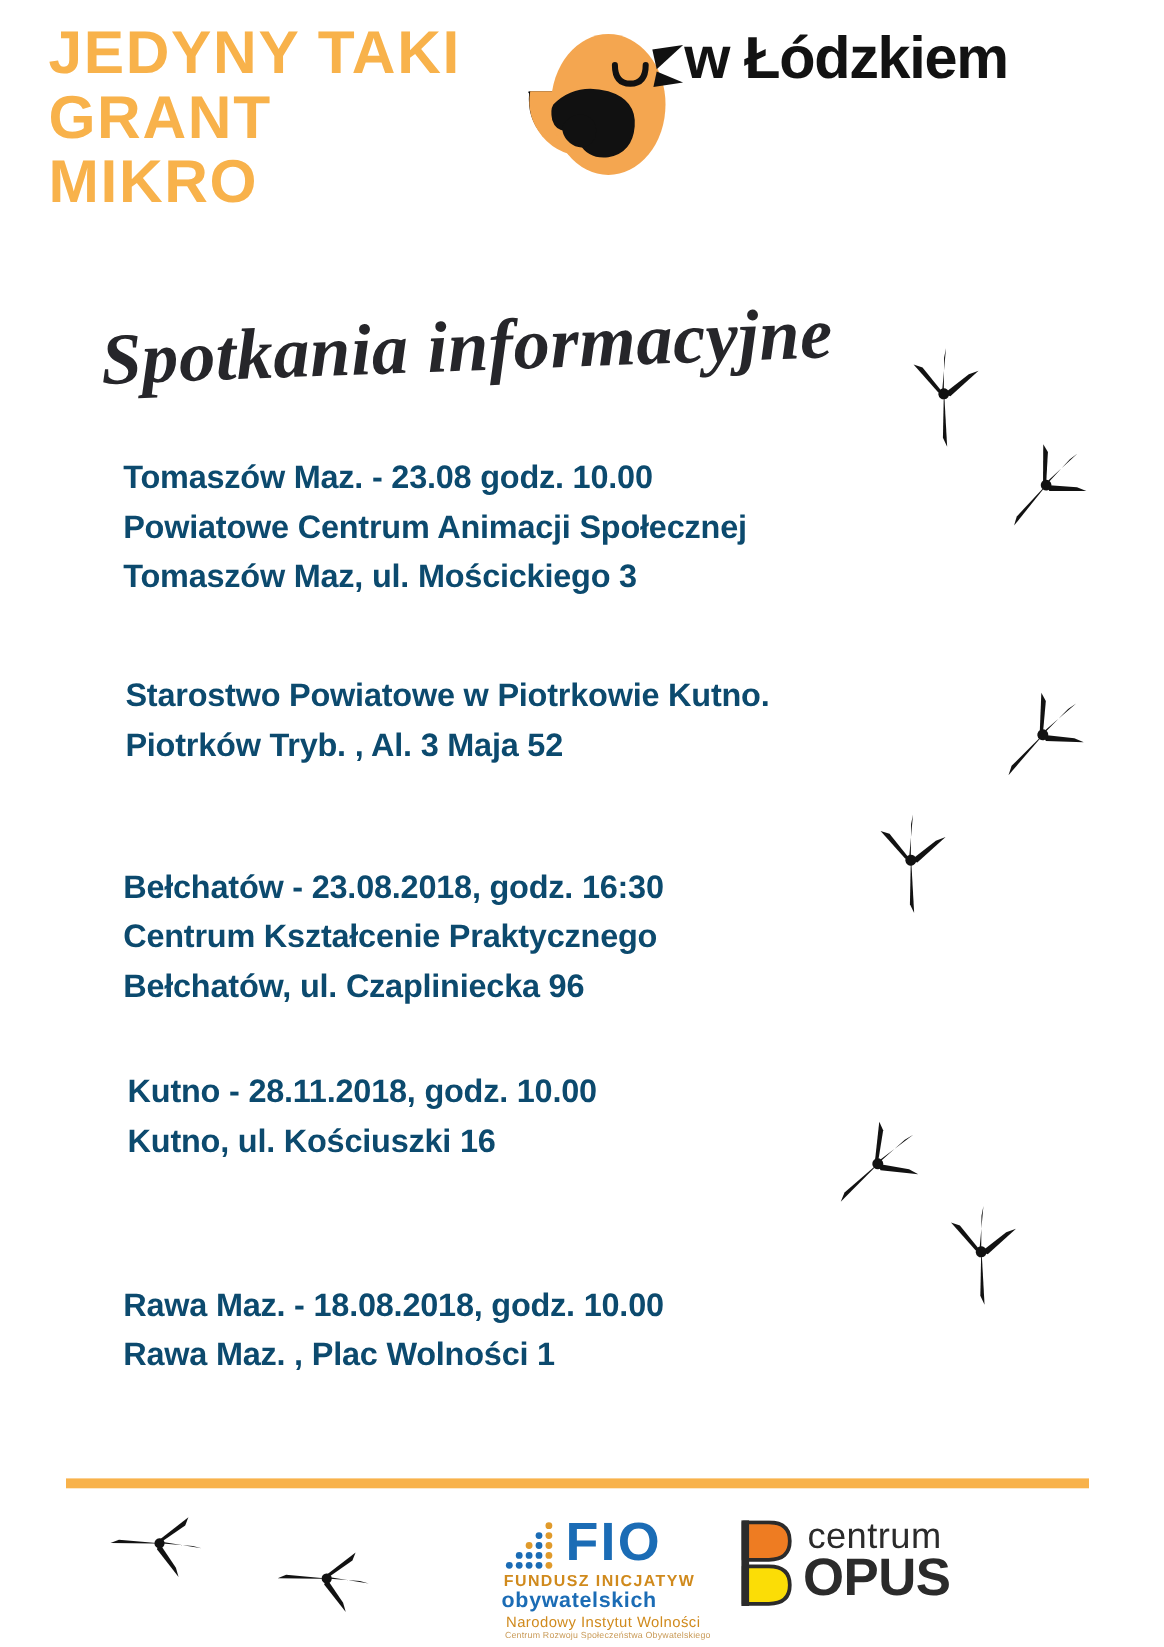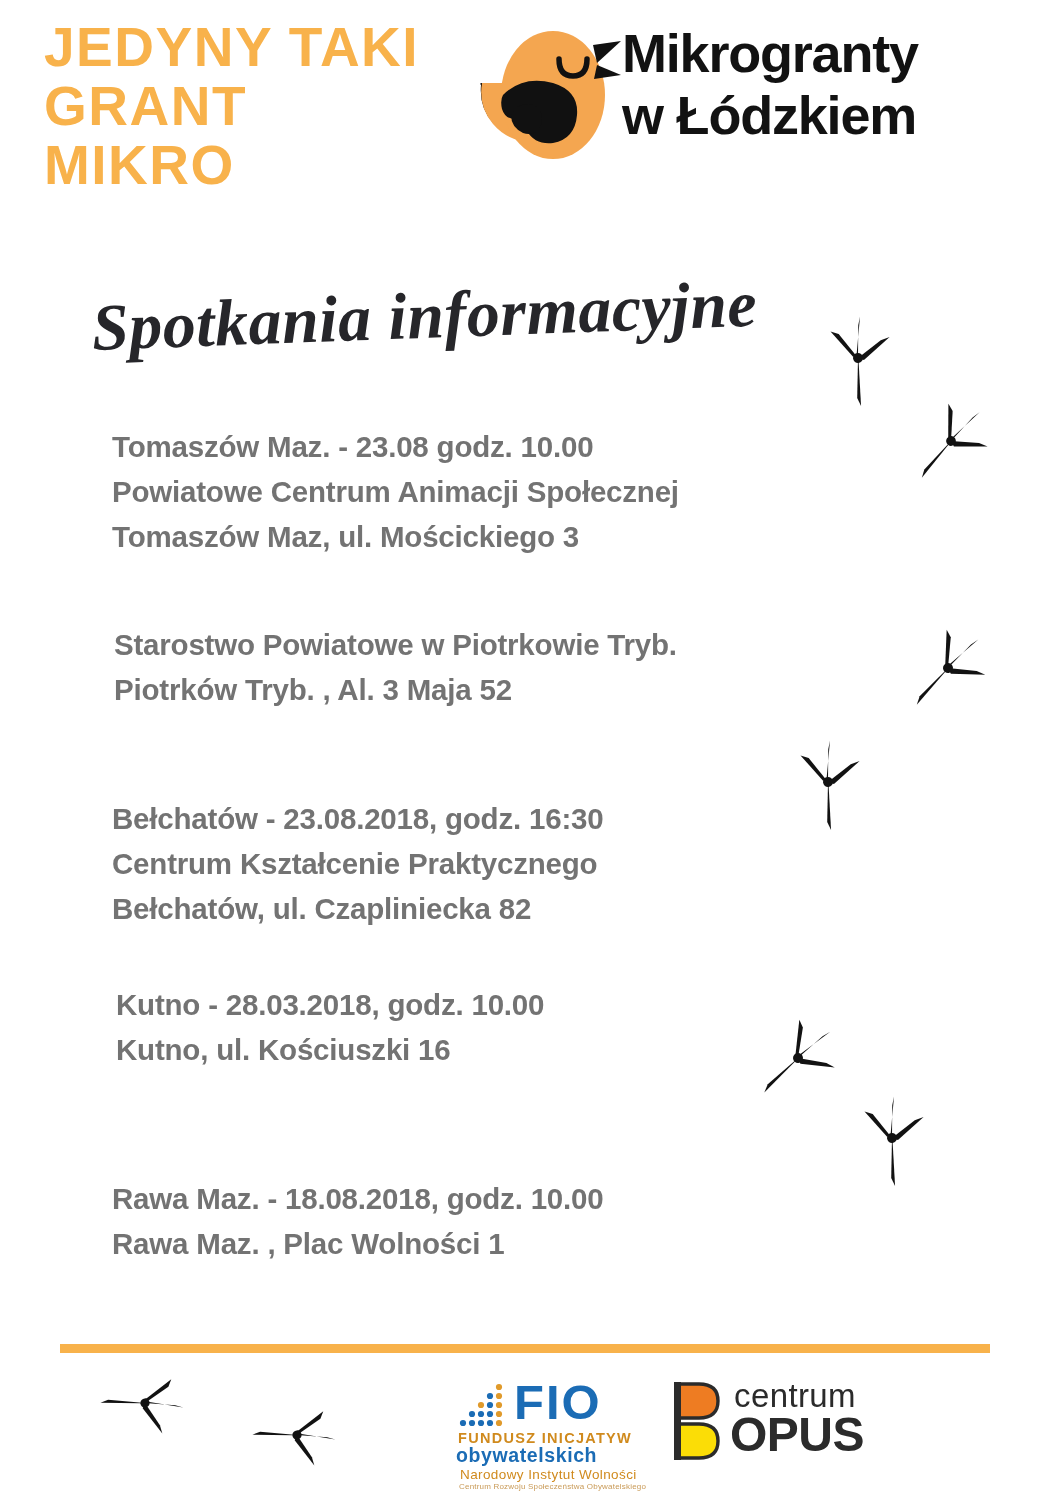--- a/index.html
+++ b/index.html
@@ -90,27 +90,26 @@
   
   #events {
     position: absolute;
     left: 0;
     top: 412px;
     width: 950px;
   }
   .event {
     position: absolute;
     left: 112px;
-    color: #737373;
+    color: #0c4a6e;
     font-family: "Liberation Sans", sans-serif;
     font-weight: bold;
     font-size: 29.5px;
     line-height: 45px;
     letter-spacing: -0.2px;
-    margin-top: 12px;
   }
   .event .ev-line { display: block; white-space: nowrap; }
   .event.ev-0 { top: 0px; }
   .event.ev-1 { top: 198px; left: 114px; }
   .event.ev-2 { top: 372px; }
   .event.ev-3 { top: 558px; left: 116px; }
   .event.ev-4 { top: 752px; }
 
   
   .track {
@@ -267,49 +266,48 @@
         <path d="M118 22 L 146 18 L 122 40 Z" fill="#111111"></path>
         <path d="M122 42 L 146 52 L 119 56 Z" fill="#111111"></path>
 
         <path d="M84 36 Q 84 53 98 53 Q 112 53 112 36" fill="none" stroke="#111111" stroke-width="5.5" stroke-linecap="round"></path>
 
         <path d="M28 72 Q 48 52 78 60 Q 104 68 102 92 Q 100 116 78 120 Q 60 122 52 108 Q 46 96 40 96 Q 30 96 27 86 Q 25 77 28 72 Z" fill="#111111"></path>
         <path d="M36 92 Q 44 78 58 82 Q 70 88 66 102 Q 60 114 48 110 Q 36 104 36 92 Z" fill="#111111"></path>
       </svg>
     </div>
     <div id="brand-text">
-      <span class="bl">Mikrogranty</span>
       <span class="bl">w Łódzkiem</span>
     </div>
   </div>
 </div>
 
 <div id="section-title">Spotkania informacyjne</div>
 
 <div id="events">
 
   <div class="event ev-0">
     <span class="ev-line">Tomaszów  Maz. -  23.08 godz. 10.00</span>
     <span class="ev-line">Powiatowe Centrum Animacji Społecznej</span>
     <span class="ev-line">Tomaszów  Maz, ul. Mościckiego 3</span>
   </div>
 
   <div class="event ev-1">
-    <span class="ev-line">Starostwo Powiatowe w Piotrkowie Tryb.</span>
+    <span class="ev-line">Starostwo Powiatowe w Piotrkowie Kutno.</span>
     <span class="ev-line">Piotrków Tryb. , Al. 3 Maja 52</span>
   </div>
 
   <div class="event ev-2">
     <span class="ev-line">Bełchatów - 23.08.2018,  godz. 16:30</span>
     <span class="ev-line">Centrum Kształcenie Praktycznego</span>
-    <span class="ev-line">Bełchatów, ul. Czapliniecka 82</span>
+    <span class="ev-line">Bełchatów, ul. Czapliniecka 96</span>
   </div>
 
   <div class="event ev-3">
-    <span class="ev-line">Kutno - 28.03.2018,  godz. 10.00</span>
+    <span class="ev-line">Kutno - 28.11.2018,  godz. 10.00</span>
     <span class="ev-line">Kutno, ul. Kościuszki 16</span>
   </div>
 
   <div class="event ev-4">
     <span class="ev-line">Rawa Maz.  - 18.08.2018,  godz. 10.00</span>
     <span class="ev-line">Rawa Maz. , Plac Wolności 1</span>
   </div>
 </div>
 
 <div class="track" style="left:818px; top:318px; transform:rotate(128deg);">

